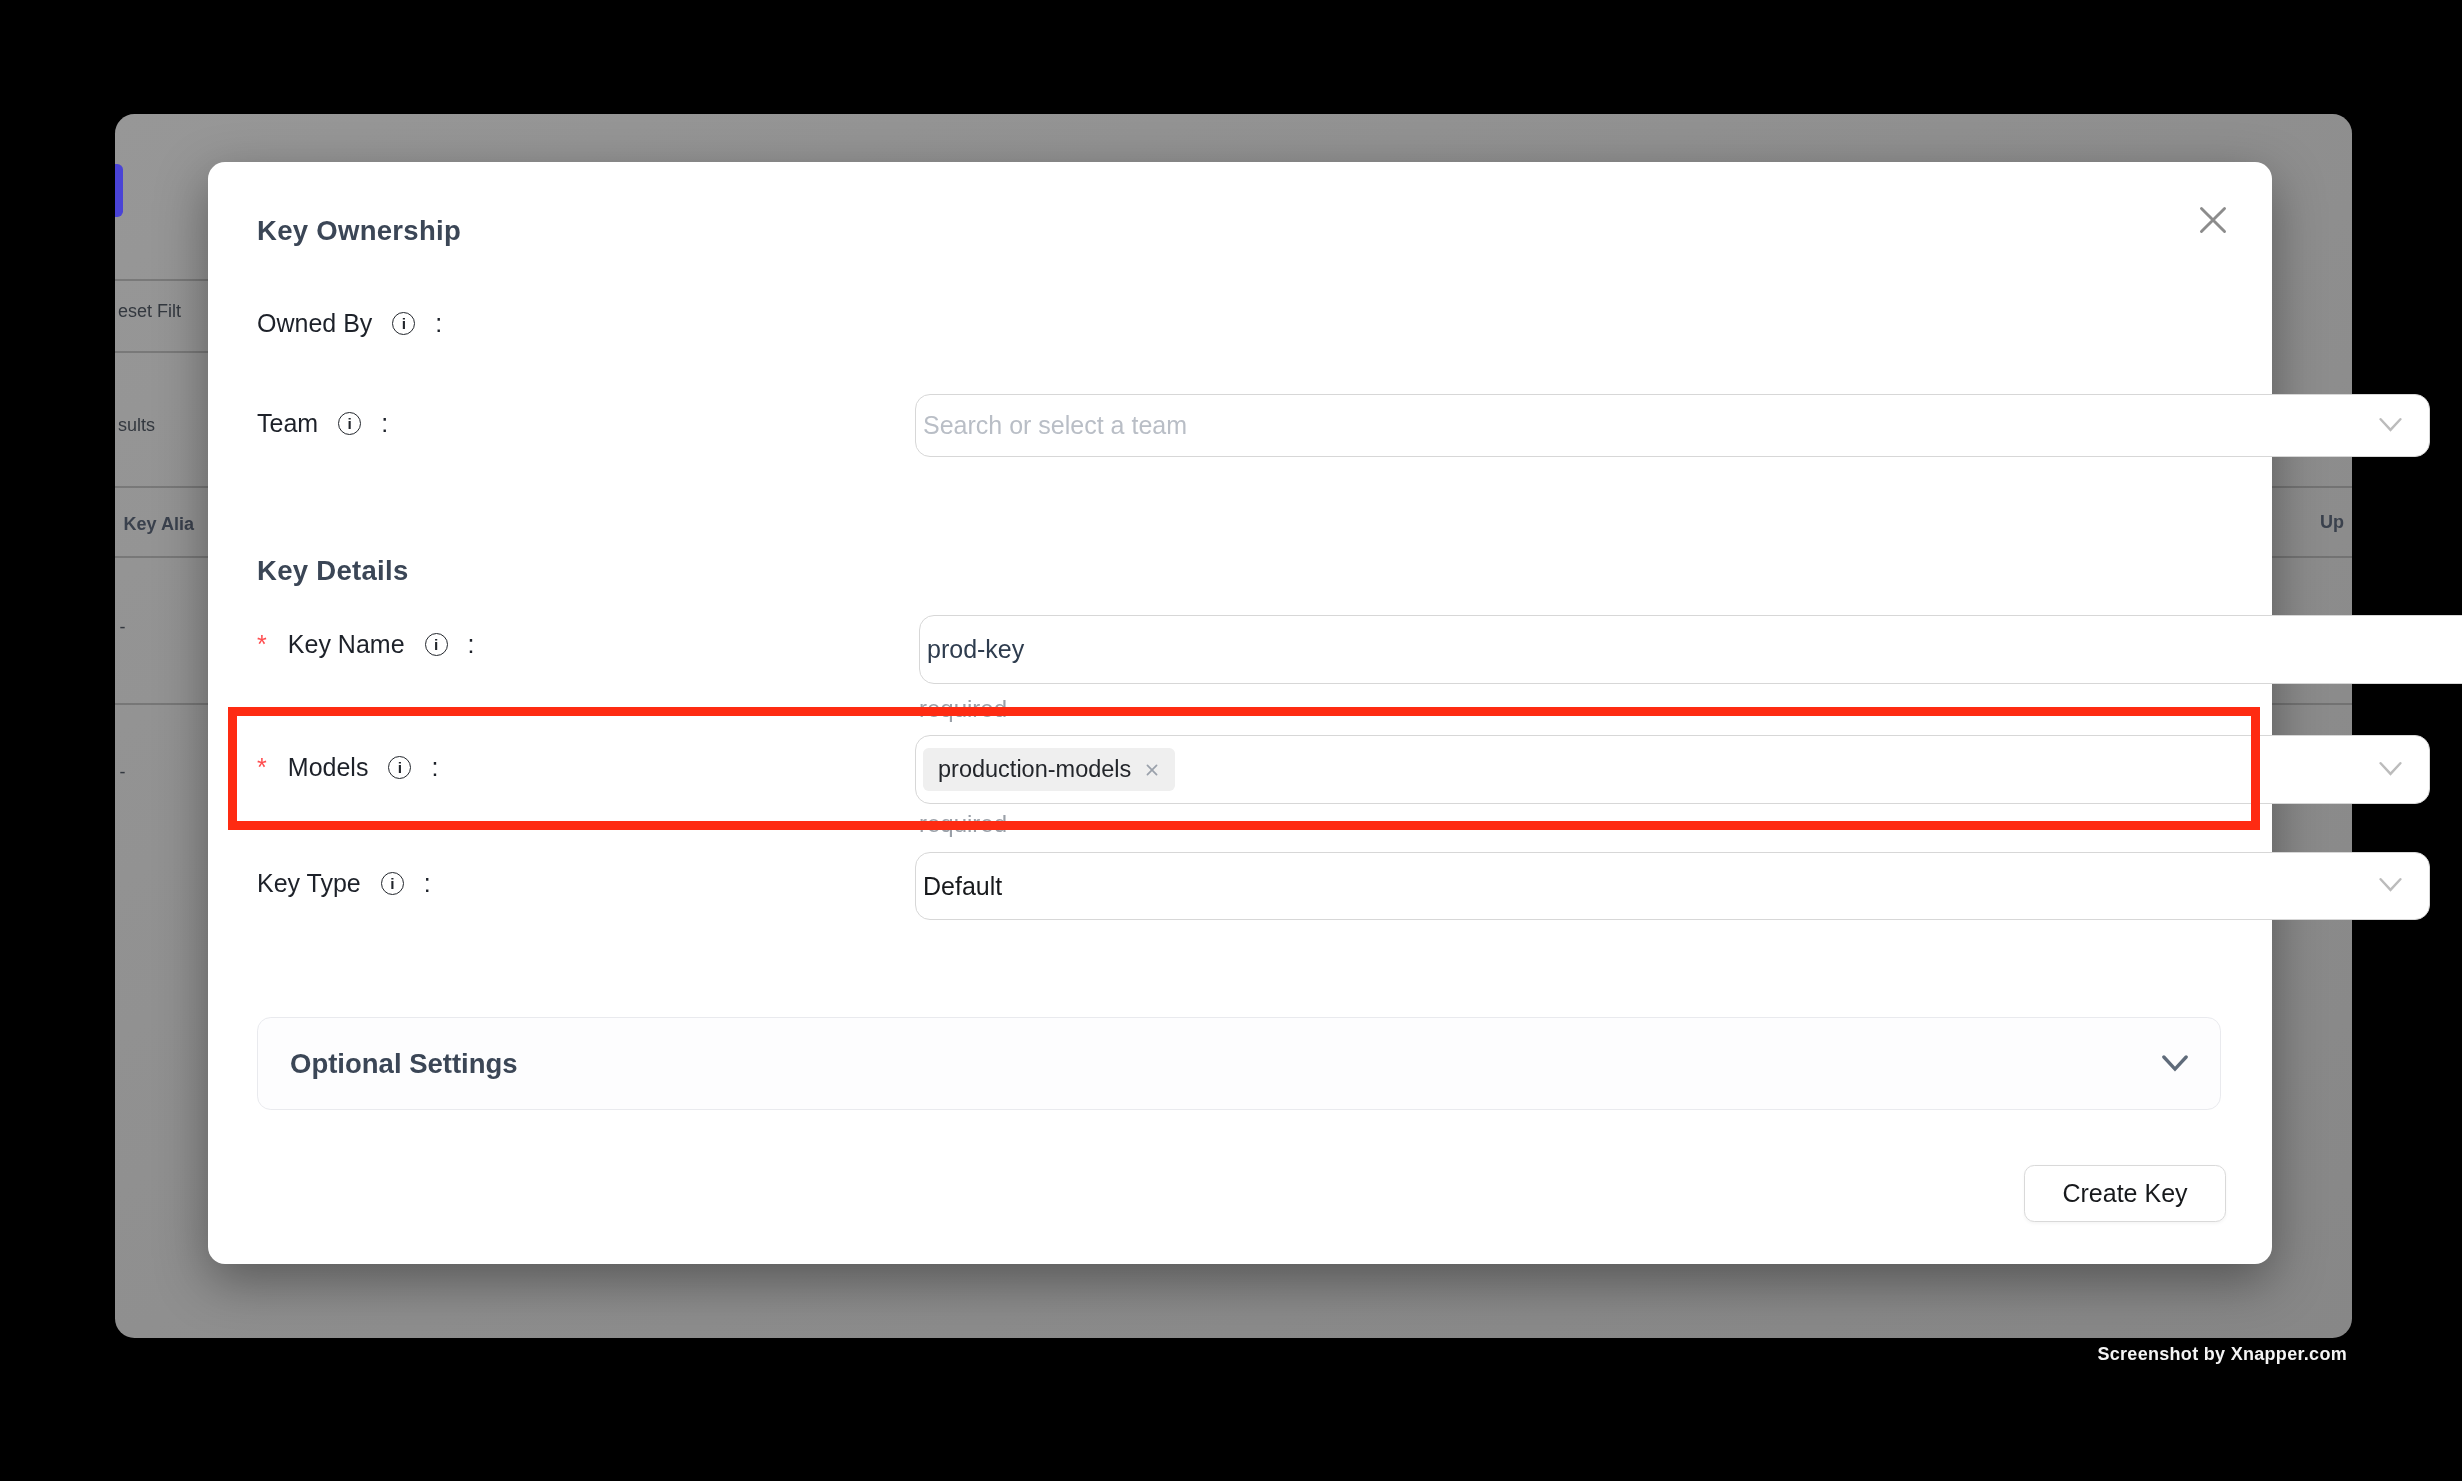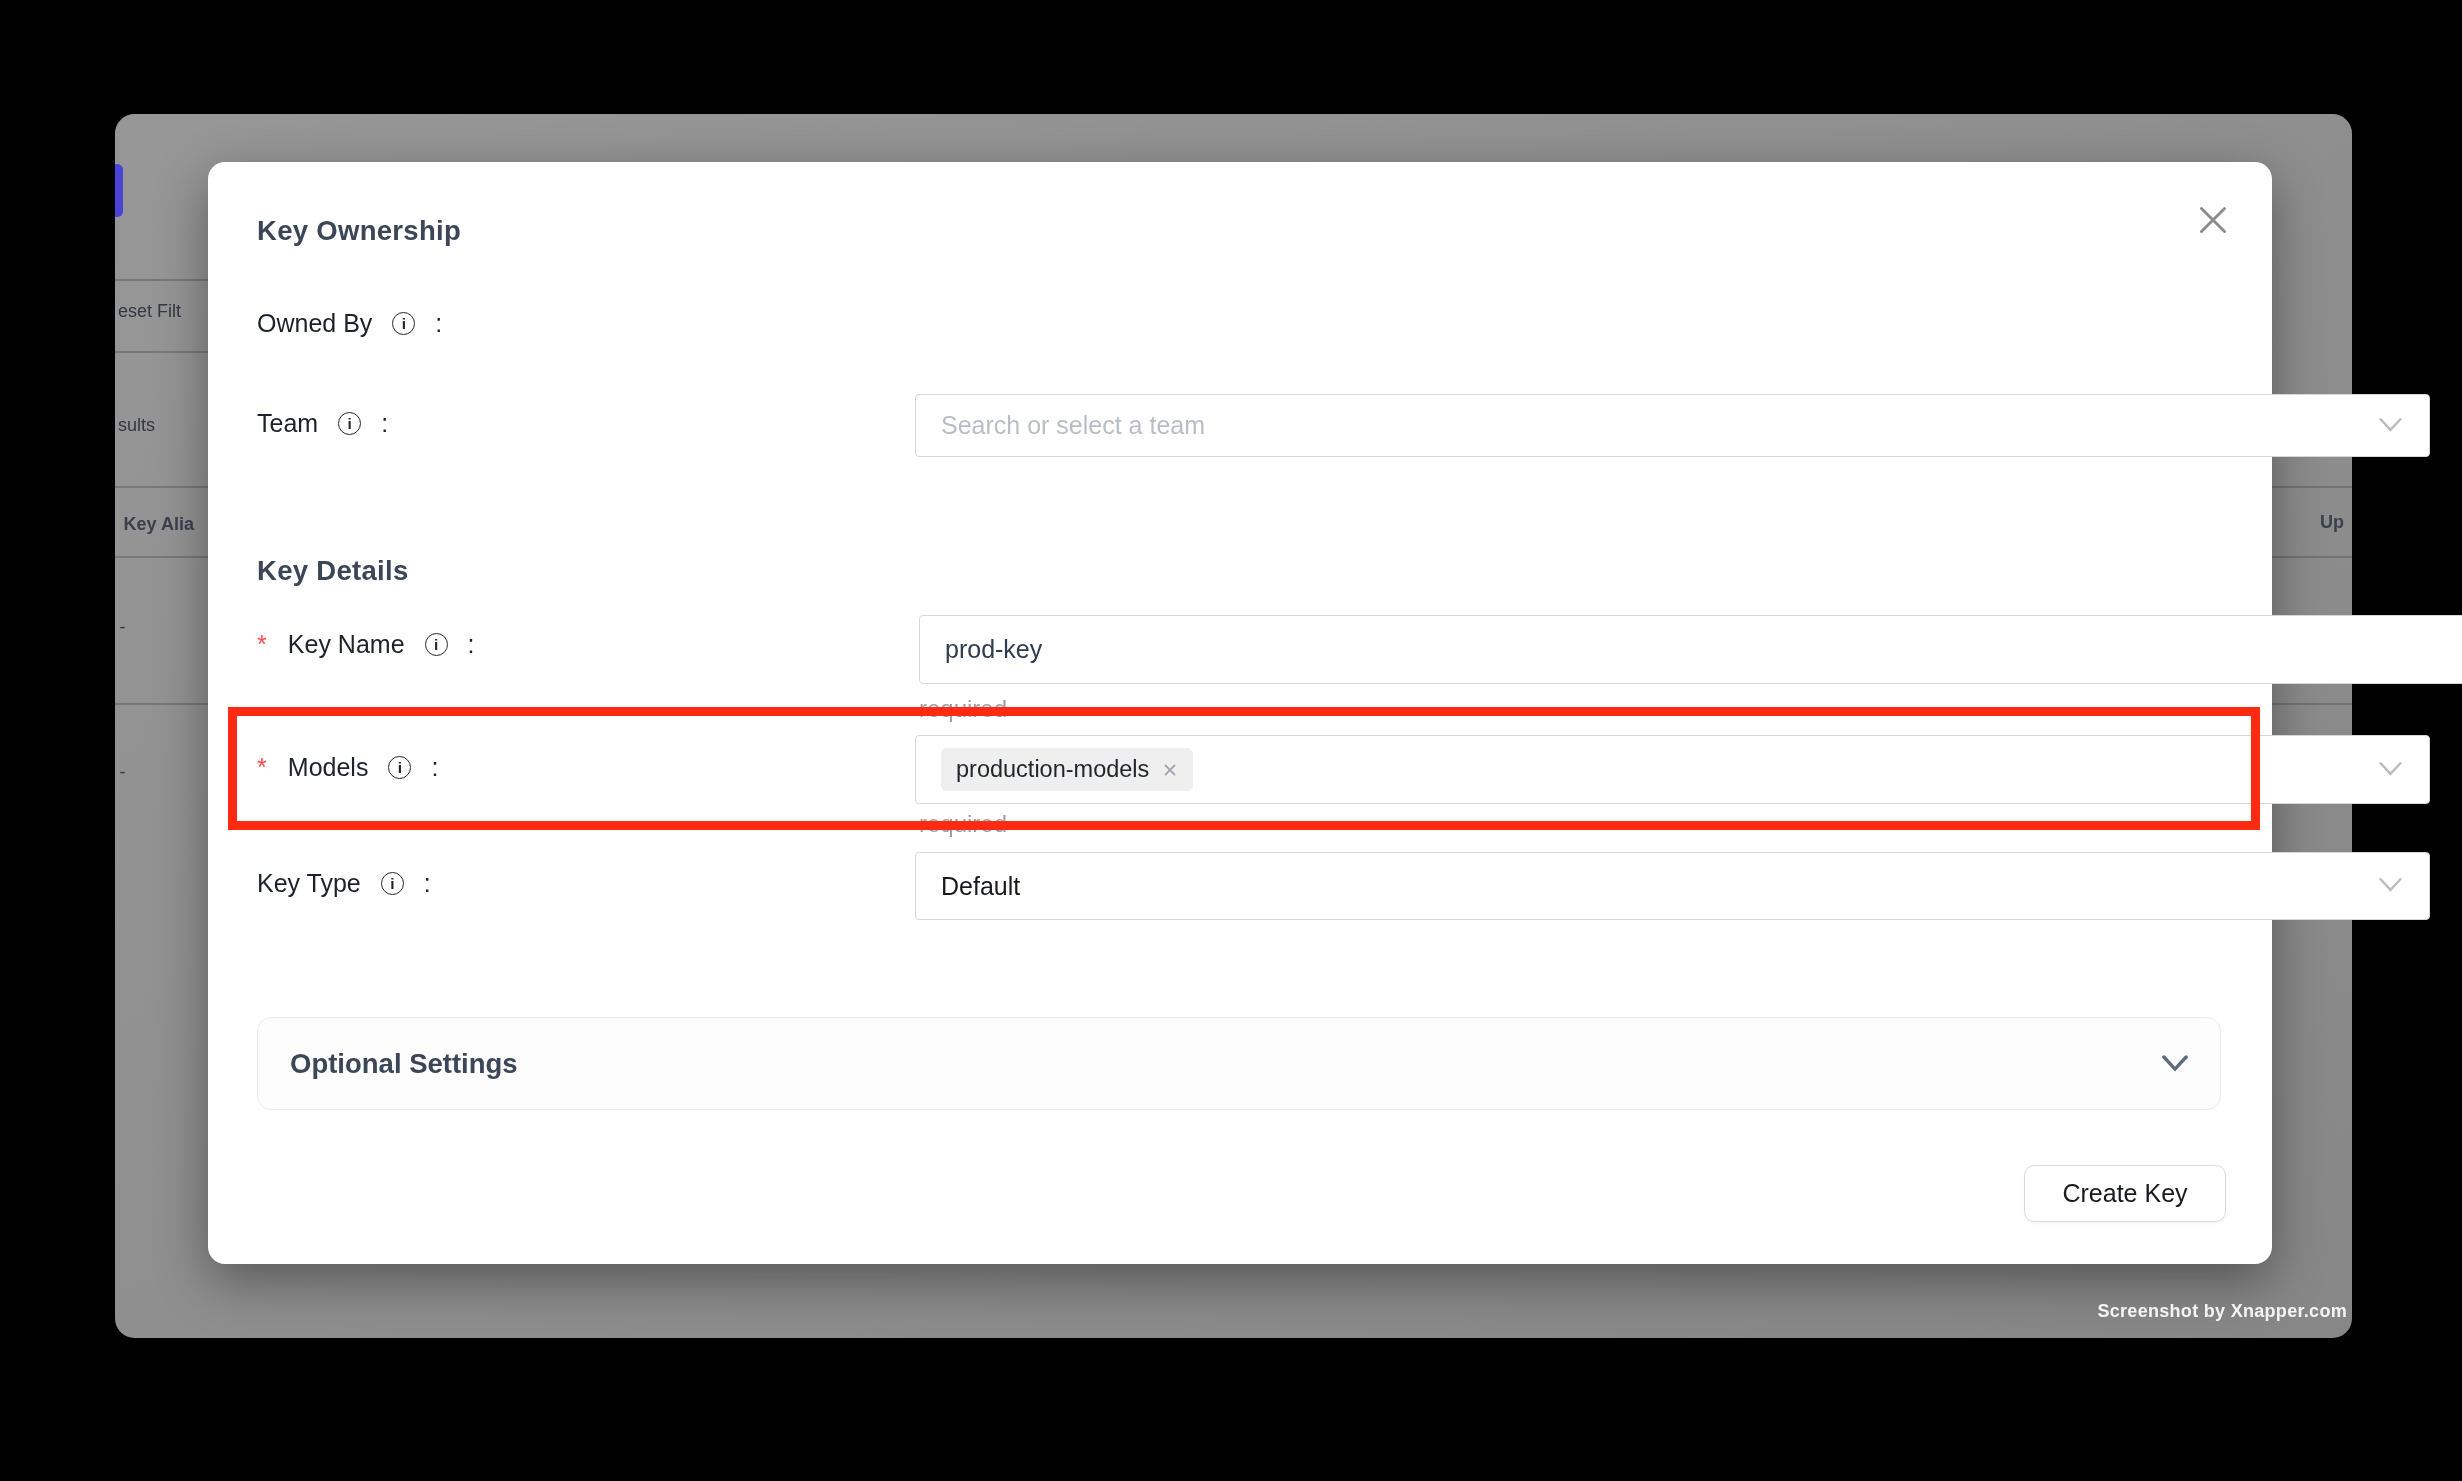--- a/index.html
+++ b/index.html
@@ -46,22 +46,22 @@
   .radio-row { display:flex; align-items:center; height:34px; gap:33px; }
   .radio-opt { display:flex; align-items:center; gap:18.4px; cursor:pointer; }
   .radio-circle { width:32px; height:32px; border-radius:50%; border:1.7px solid #d9d9d9; background:#fff; }
   .radio-circle.checked { background:#1677ff; border:none; position:relative; }
   .radio-dot { position:absolute; left:50%; top:50%; width:11.5px; height:11.5px; border-radius:50%; background:#fff; transform:translate(-50%,-50%); }
   .radio-label { font-size:25px; color:#17191c; }
 
   
   .field-box {
     position:absolute; left:707px; width:1515px; background:#fff;
-    border:1.7px solid #d7d7d7; border-radius:4px;
-    display:flex; align-items:center; padding:0 25px;
+    border:1.7px solid #d7d7d7; border-radius:15px;
+    display:flex; align-items:center; padding:0 7px;
   }
   .placeholder { color:#b9bec6; font-size:25px; }
   .value-text { color:#17191c; font-size:25px; }
   .input-text { color:#2e3c4e; font-size:25px; }
   .chevron { position:absolute; right:27.5px; top:50%; transform:translateY(-50%); }
 
   .tag-pill {
     display:flex; align-items:center; gap:12.6px;
     background:#efefef; border-radius:5.7px; padding:8px 15px;
     font-size:23.5px; color:#23262b;
@@ -84,21 +84,21 @@
   .accordion-title { font-size:27.5px; font-weight:700; color:#3b4656; }
 
   .create-btn {
     position:absolute; right:46px; top:1003px; width:202px; height:57px;
     background:#fff; border:1.7px solid #d9d9d9; border-radius:10.3px;
     display:flex; align-items:center; justify-content:center;
     font-size:25px; color:#17191c; box-shadow:0 1.7px 3.4px rgba(0,0,0,.04); cursor:pointer;
   }
 
   .watermark {
-    position:absolute; right:115px; top:1301px; color:#f4f4f4;
+    position:absolute; right:115px; top:1344px; color:#f4f4f4;
     font-size:18px; font-weight:700; letter-spacing:0.3px;
   }
 </style>
 </head>
 <body>
 
 <div class="canvas">
 
   <div class="app-window">
     <div class="bg-blue-btn"></div>

